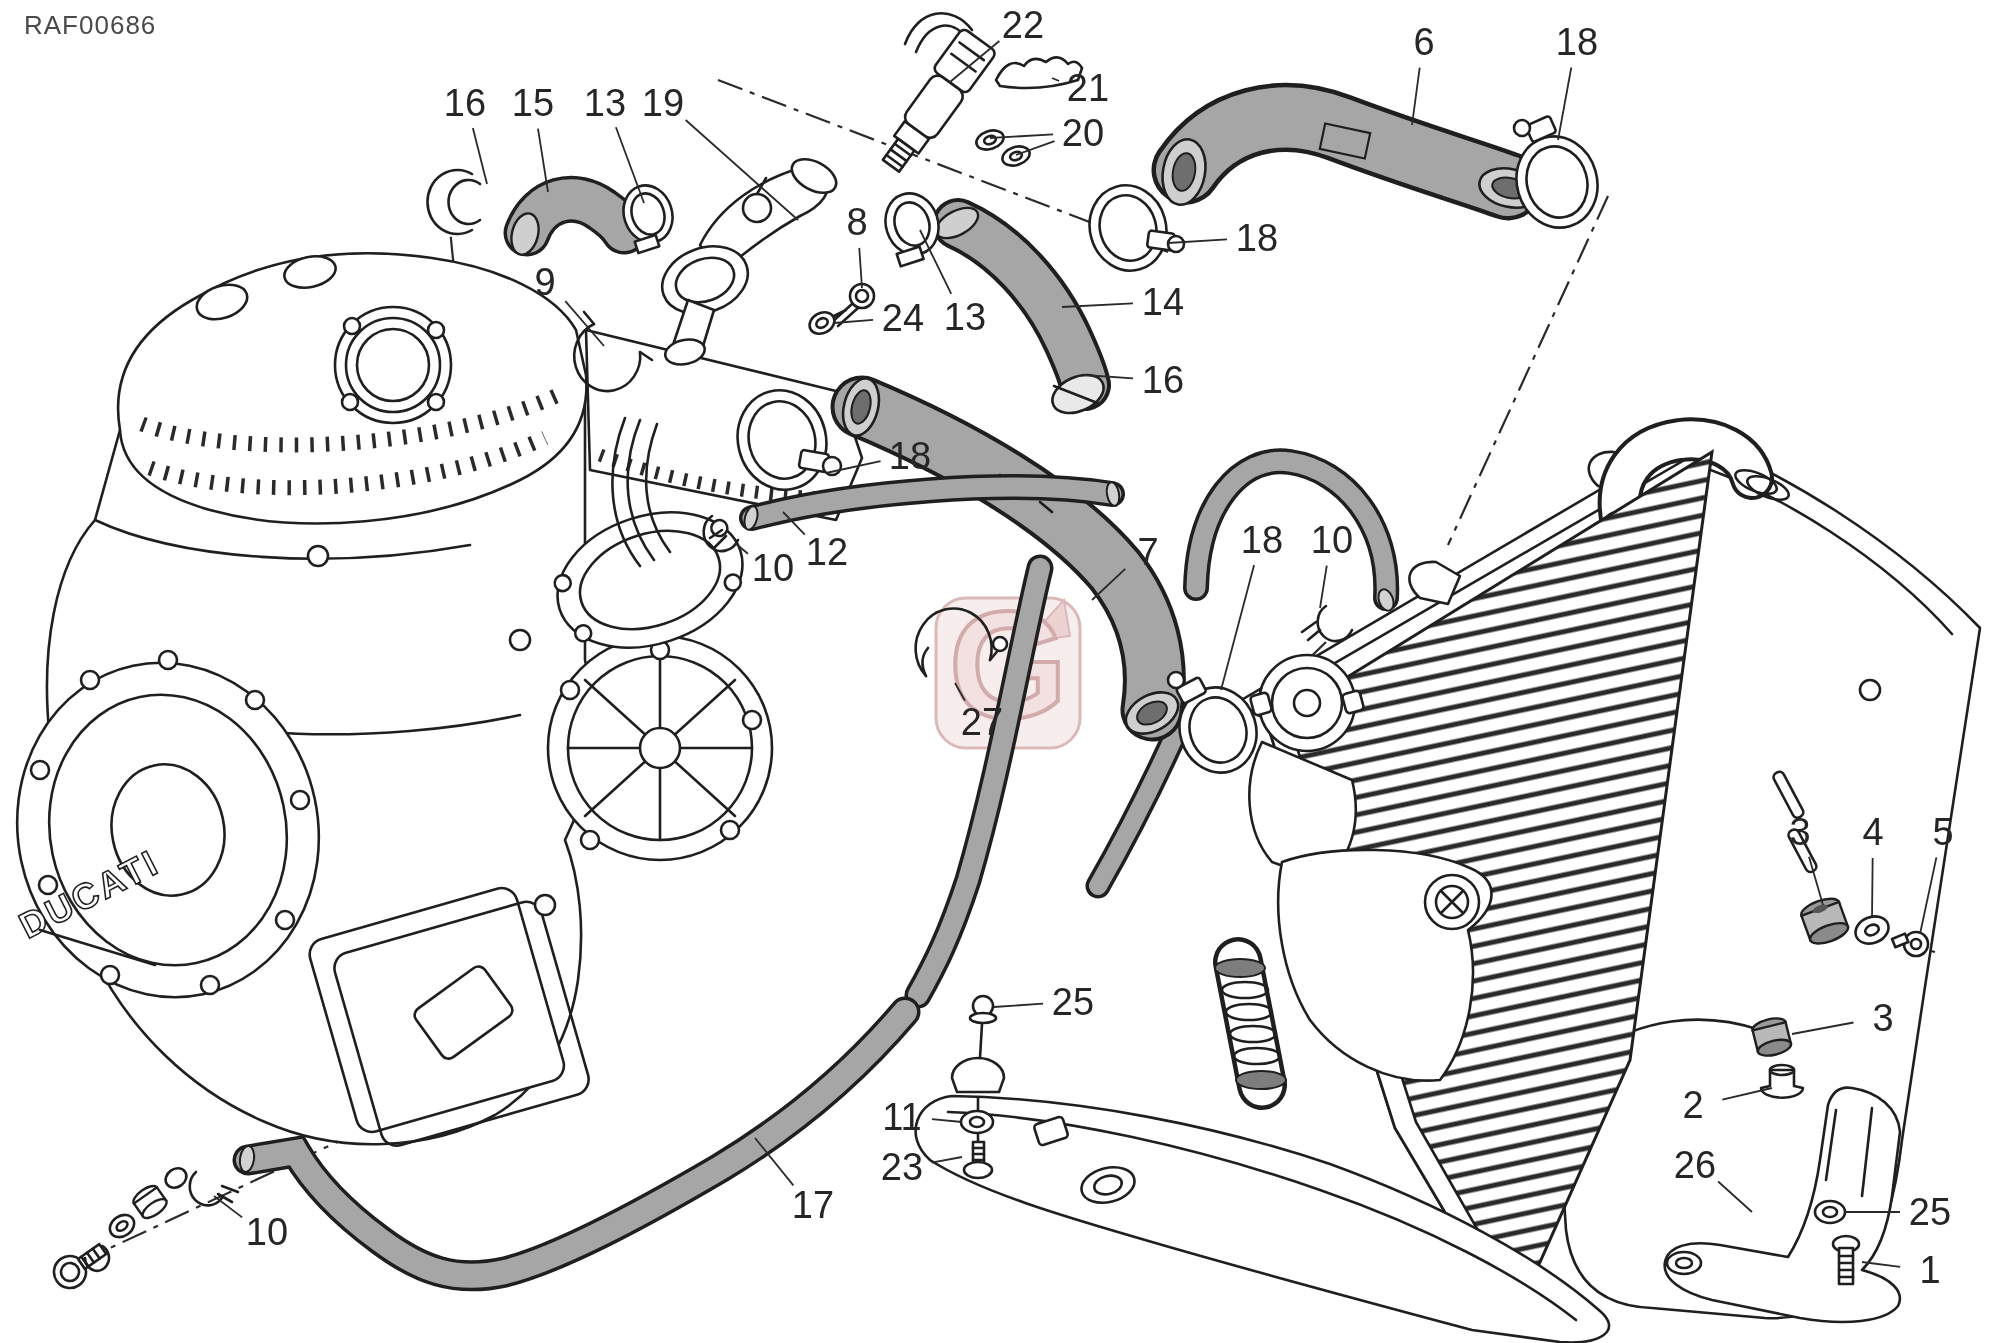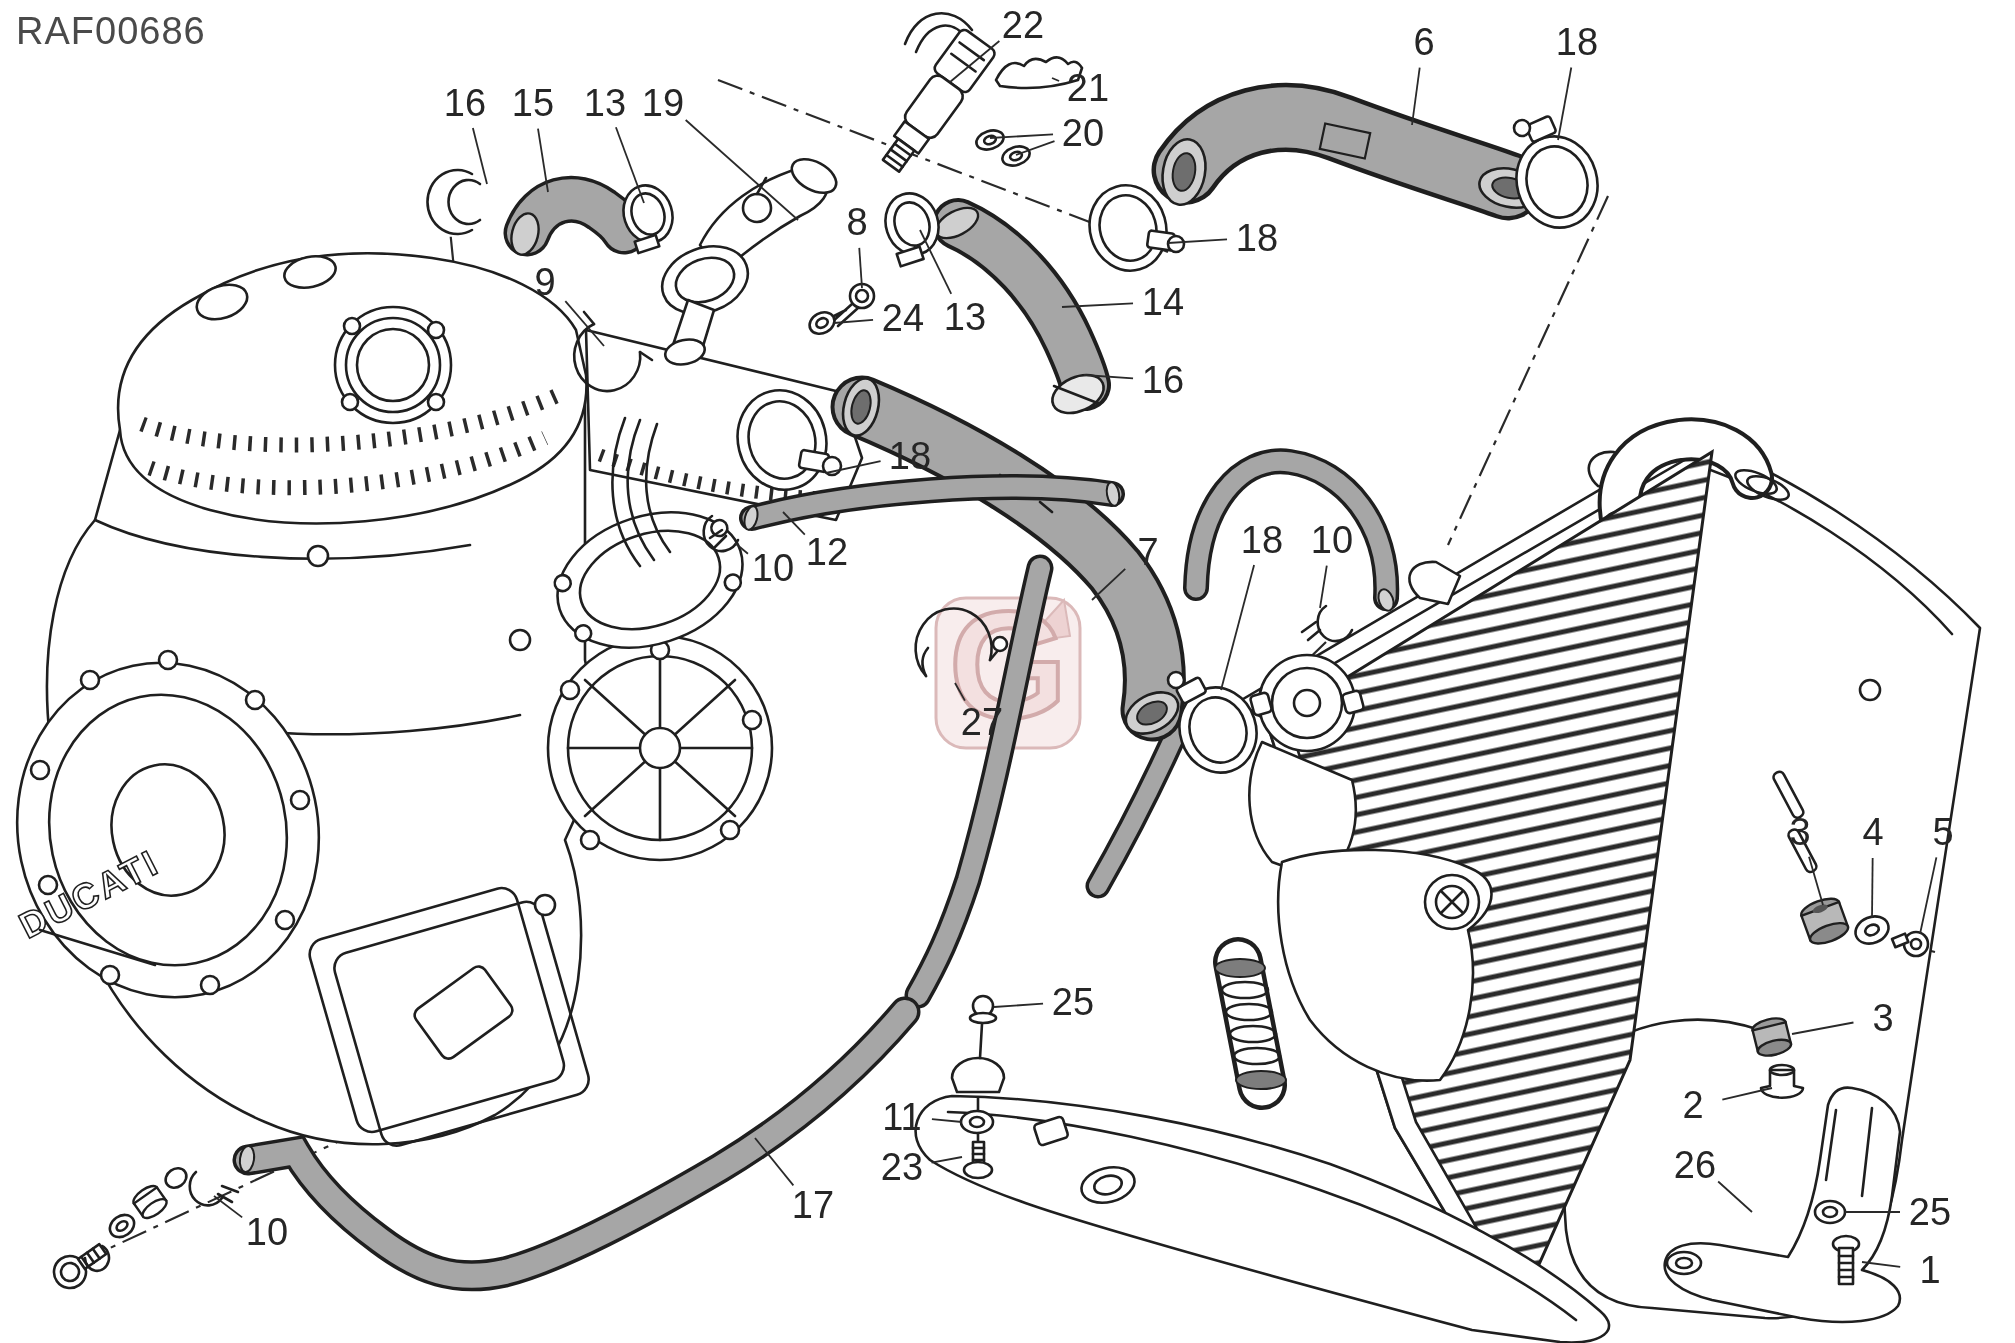--- a/index.html
+++ b/index.html
@@ -1,19 +1,19 @@
 <!DOCTYPE html>
 <html><head>
 <meta charset="utf-8">
 <style>
   html,body{margin:0;padding:0;background:#ffffff;}
   .stage{position:relative;width:2015px;height:1343px;background:#ffffff;overflow:hidden;
          font-family:"Liberation Sans", sans-serif;}
   .stage svg{position:absolute;left:0;top:0;}
-  .drawing-code{position:absolute;left:16px;top:10px;font-size:38px;color:#4a4a4a;
+  .drawing-code{position:absolute;left:24px;top:10px;font-size:26px;color:#4a4a4a;
                 letter-spacing:1px;font-family:"Liberation Sans",sans-serif;}
   .lineart{stroke:#1f1f1f;fill:none;stroke-width:2.6;stroke-linejoin:round;stroke-linecap:round;}
   .fillw{fill:#ffffff;}
   .callout-text{font-size:38px;fill:#262626;}
   .leader{stroke:#2a2a2a;stroke-width:1.8;fill:none;}
   .dashdot{stroke:#2a2a2a;stroke-width:2.2;fill:none;stroke-dasharray:26 8 5 8;}
 </style>
 </head>
 <body>
 

